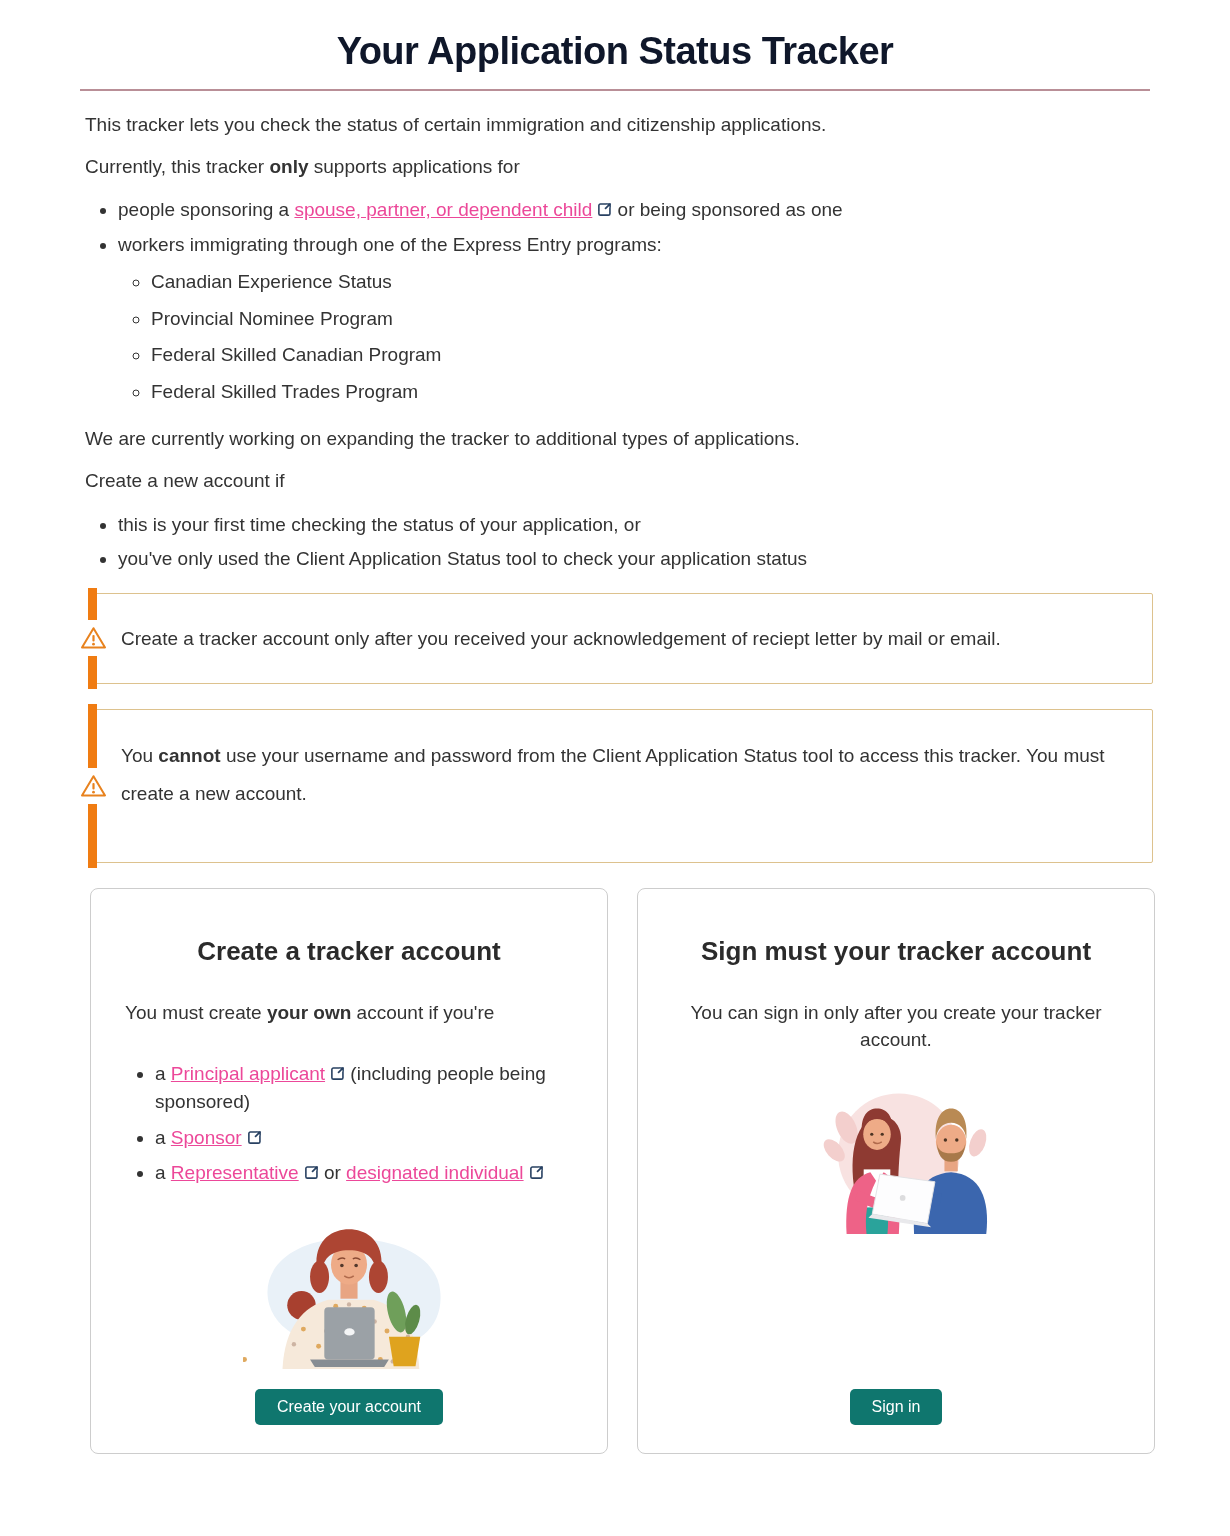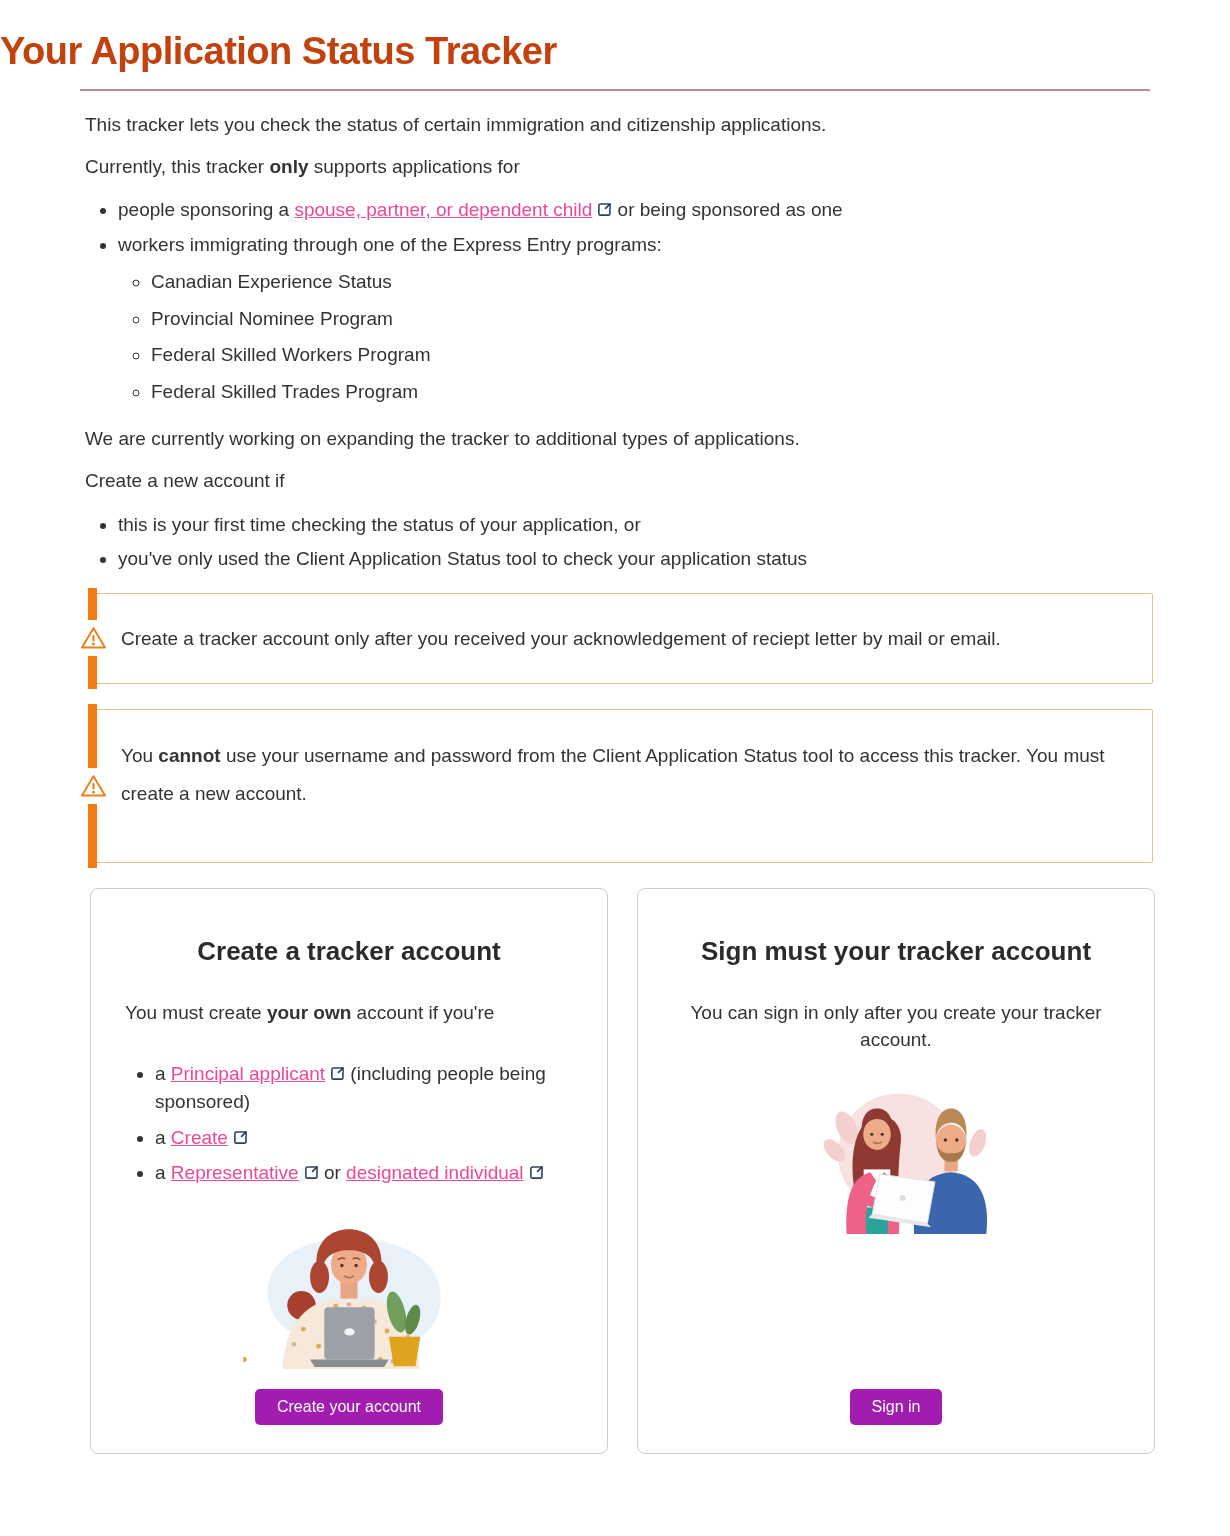--- a/index.html
+++ b/index.html
@@ -4,21 +4,21 @@
 <style>
   html,body{margin:0;padding:0;background:#fff;}
   body{
     width:1230px;min-height:1536px;
     font-family:"Liberation Sans","DejaVu Sans",sans-serif;
     color:#333;font-size:19px;line-height:1.45;
   }
   .page{padding-top:18px;}
   
   .page-title{
-    font-size:38px;font-weight:bold;color:#c2410c;
+    text-align:center;font-size:38px;font-weight:bold;color:#0f172a;
     margin:6px 0 10px;letter-spacing:-.5px;
   }
   .title-rule{border:none;border-top:2px solid #b98f97;margin:0 80px 20px;}
   
   .content{padding:0 75px 0 85px;}
   .content p{margin:14px 0;}
   ul.main-list{margin:16px 0 20px;padding-left:33px;}
   ul.main-list>li{margin:7px 0;}
   ul.sub-list{list-style-type:circle;margin:10px 0 4px;padding-left:33px;}
   ul.sub-list>li{margin:9px 0;}
@@ -46,21 +46,21 @@
     background:#fff;
   }
   .card-heading{font-size:26px;font-weight:bold;color:#2b2b2b;text-align:center;margin:0 0 14px;}
   .card-intro{margin:0 0 6px;}
   .card.signin .card-intro{text-align:center;}
   ul.card-list{margin:12px 0 8px;padding-left:30px;}
   ul.card-list>li{margin:8px 0;}
   .illustration{margin:14px auto 6px;line-height:0;}
   .card-actions{margin-top:auto;text-align:center;padding-top:14px;}
   .btn-dark{
-    background:#a21caf;color:#fff;border:none;border-radius:5px;
+    background:#0f766e;color:#fff;border:none;border-radius:5px;
     font-family:inherit;font-size:16px;padding:9px 22px;cursor:pointer;
   }
   
   .help{ text-align:center;margin-top:80px; }
   .help-heading{font-size:34px;font-weight:bold;color:#2b2b2b;margin:0 0 12px;}
 </style>
 </head>
 <body>
 
 <svg width="0" height="0" style="position:absolute" aria-hidden="true">
@@ -85,21 +85,21 @@
     <p><span>Currently, this tracker </span><b>only</b><span> supports applications for</span></p>
 
     <ul class="main-list">
       <li><span>people sponsoring a </span><a class="gc-link">spouse, partner, or dependent child</a><svg class="ext-icon" viewBox="0 0 16 16">
             <use href="#ext-link"></use>
           </svg><span> or being sponsored as one</span></li>
       <li><span>workers immigrating through one of the Express Entry programs:</span>
         <ul class="sub-list">
           <li>Canadian Experience Status</li>
           <li>Provincial Nominee Program</li>
-          <li>Federal Skilled Workers Program</li>
+          <li>Federal Skilled Canadian Program</li>
           <li>Federal Skilled Trades Program</li>
         </ul>
       </li>
     </ul>
 
     <p>We are currently working on expanding the tracker to additional types of applications.</p>
 
     <p>Create a new account if</p>
 
     <ul class="main-list">
@@ -133,21 +133,21 @@
 
     <div class="cards">
 
       <section class="card create">
         <h2 class="card-heading">Create a tracker account</h2>
         <p class="card-intro"><span>You must create </span><b>your own</b><span> account if you're</span></p>
         <ul class="card-list">
           <li><span>a </span><a class="gc-link">Principal applicant</a><svg class="ext-icon" viewBox="0 0 16 16">
                 <use href="#ext-link"></use>
               </svg><span> (including people being sponsored)</span></li>
-          <li><span>a </span><a class="gc-link">Create</a><svg class="ext-icon" viewBox="0 0 16 16">
+          <li><span>a </span><a class="gc-link">Sponsor</a><svg class="ext-icon" viewBox="0 0 16 16">
                 <use href="#ext-link"></use>
               </svg></li>
           <li><span>a </span><a class="gc-link">Representative</a><svg class="ext-icon" viewBox="0 0 16 16">
                 <use href="#ext-link"></use>
               </svg><span> or </span><a class="gc-link">designated individual</a><svg class="ext-icon" viewBox="0 0 16 16">
                 <use href="#ext-link"></use>
               </svg></li>
         </ul>
 
         <div class="illustration">

